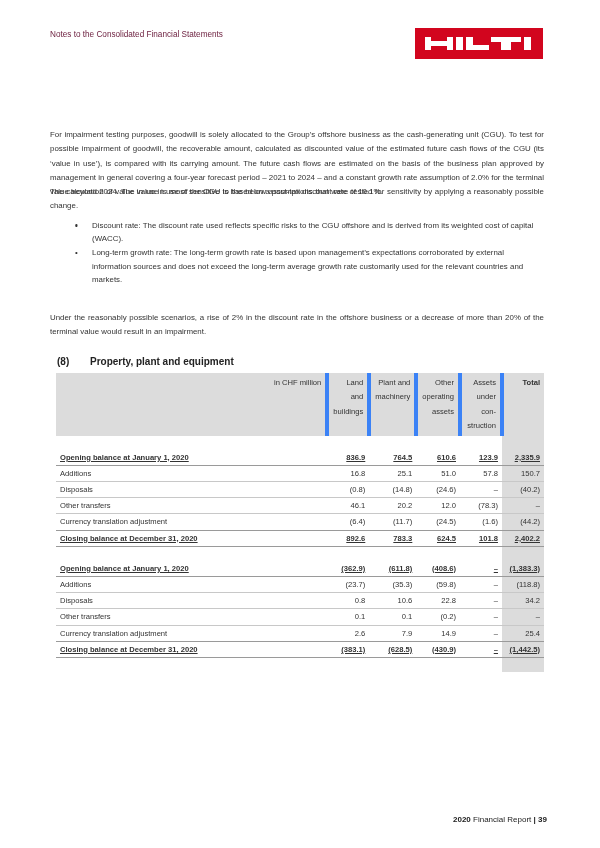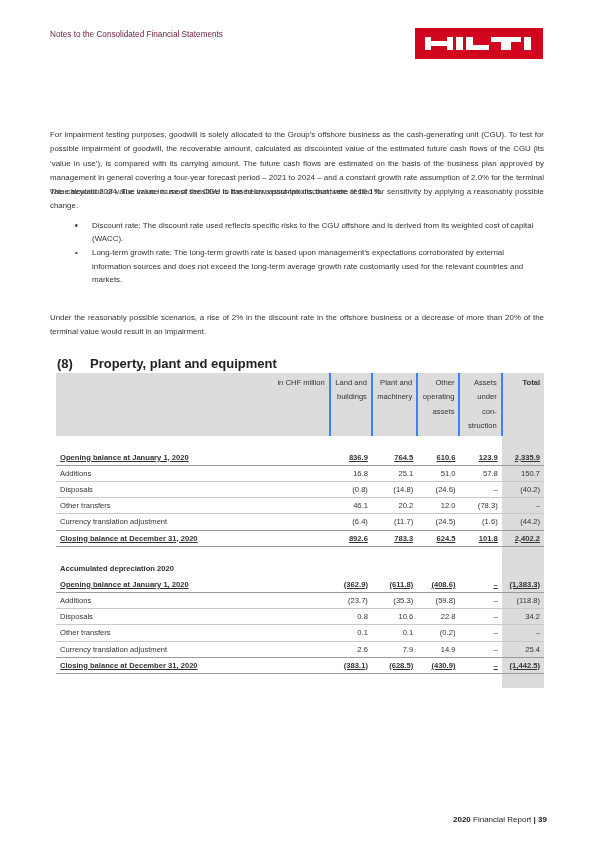--- a/index.html
+++ b/index.html
@@ -5,25 +5,25 @@
   html, body { margin:0; padding:0; background:#ffffff; }
   body { width:600px; height:848px; position:relative; overflow:hidden;
          font-family:"Liberation Sans", sans-serif; color:#222; }
   .hdr-title { position:absolute; left:50px; top:30px; font-size:8.2px; font-weight:normal; color:#6e2241; }
   .logo { position:absolute; left:415px; top:28px; width:128px; height:31px; background:#d2051e; }
   .logo svg { display:block; }
   .para { position:absolute; left:50px; width:494px; font-size:7.9px; line-height:14.3px; text-align:justify; color:#333; }
   .bullets { position:absolute; left:50px; top:218px; width:494px; font-size:7.9px; line-height:13.2px; color:#333; }
   .bullet { position:relative; padding-left:42px; margin-bottom:1px; }
   .bullet .dot { position:absolute; left:25px; top:0; }
-  .section { position:absolute; left:57px; top:356px; font-size:13px; font-weight:bold; color:#222; }
+  .section { position:absolute; left:57px; top:356px; font-size:10px; font-weight:bold; color:#222; }
   .section .num { display:inline-block; width:33px; }
   table { position:absolute; left:56px; top:373px; width:488px; border-collapse:collapse; font-size:7.6px; color:#333; }
   th { background:#dcdcdc; font-weight:normal; text-align:right; vertical-align:top; padding:3px 4px 2px 4px; line-height:14.4px; height:43px; box-sizing:border-box; }
-  th.sep { border-left:2px solid #3b82f6; }
+  th.sep { border-left:4px solid #3b82f6; }
   th.total { text-align:right; font-weight:bold; }
   td { padding:0 4px; height:15.2px; line-height:15.2px; text-align:right; white-space:nowrap; }
   td.lbl { text-align:left; }
   td.tot { background:#dcdcdc; }
   tr.spacer td { height:14px; }
   tr.spacer td.tot { background:#dcdcdc; }
   tr.heading td { font-weight:bold; height:14px; line-height:16px; }
   tr.bold td { font-weight:bold;text-decoration:underline; }
   tr.line td { border-bottom:1px solid #c8c8c8; }
   tr.bline td { border-bottom:1px solid #9a9a9a; }
@@ -137,28 +137,20 @@
         <td class="tot">2,402.2</td>
       </tr>
       <tr class="spacer">
         <td class="lbl"></td>
         <td></td>
         <td></td>
         <td></td>
         <td></td>
         <td class="tot"></td>
       </tr>
-      <tr class="heading">
-        <td class="lbl">Accumulated depreciation 2020</td>
-        <td></td>
-        <td></td>
-        <td></td>
-        <td></td>
-        <td class="tot"></td>
-      </tr>
       <tr class="bold bline">
         <td class="lbl">Opening balance at January 1, 2020</td>
         <td>(362.9)</td>
         <td>(611.8)</td>
         <td>(408.6)</td>
         <td>–</td>
         <td class="tot">(1,383.3)</td>
       </tr>
       <tr class="line">
         <td class="lbl">Additions</td>

